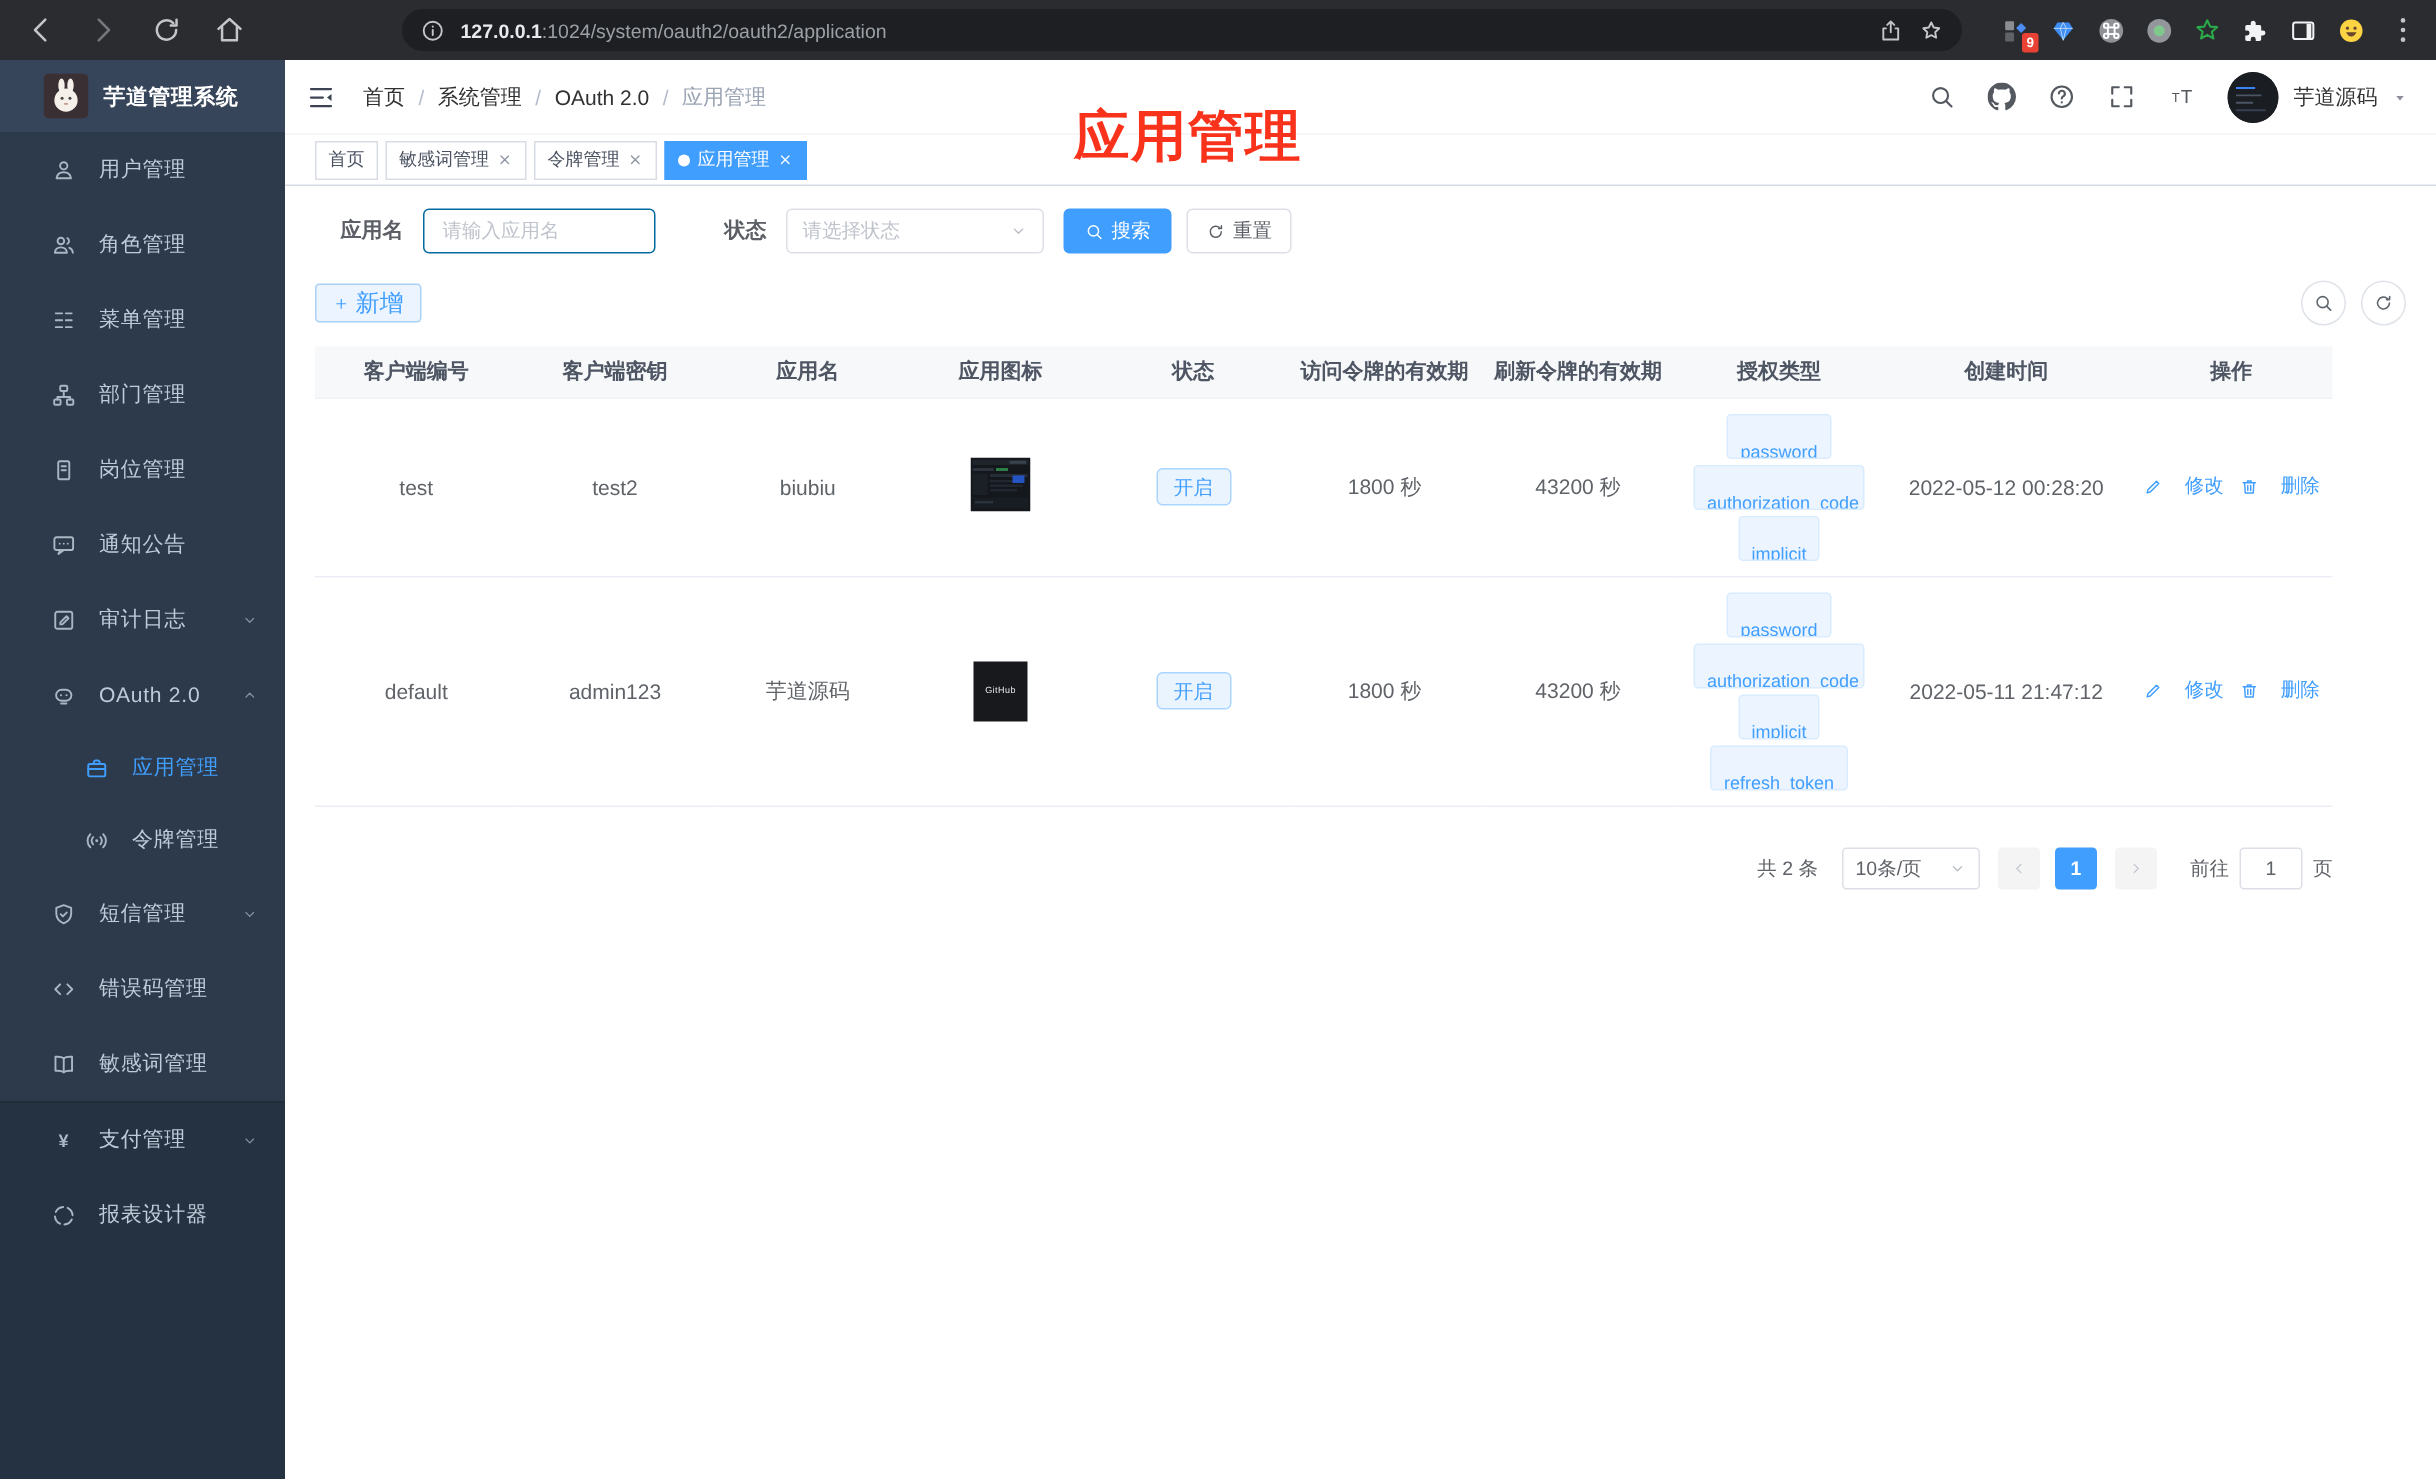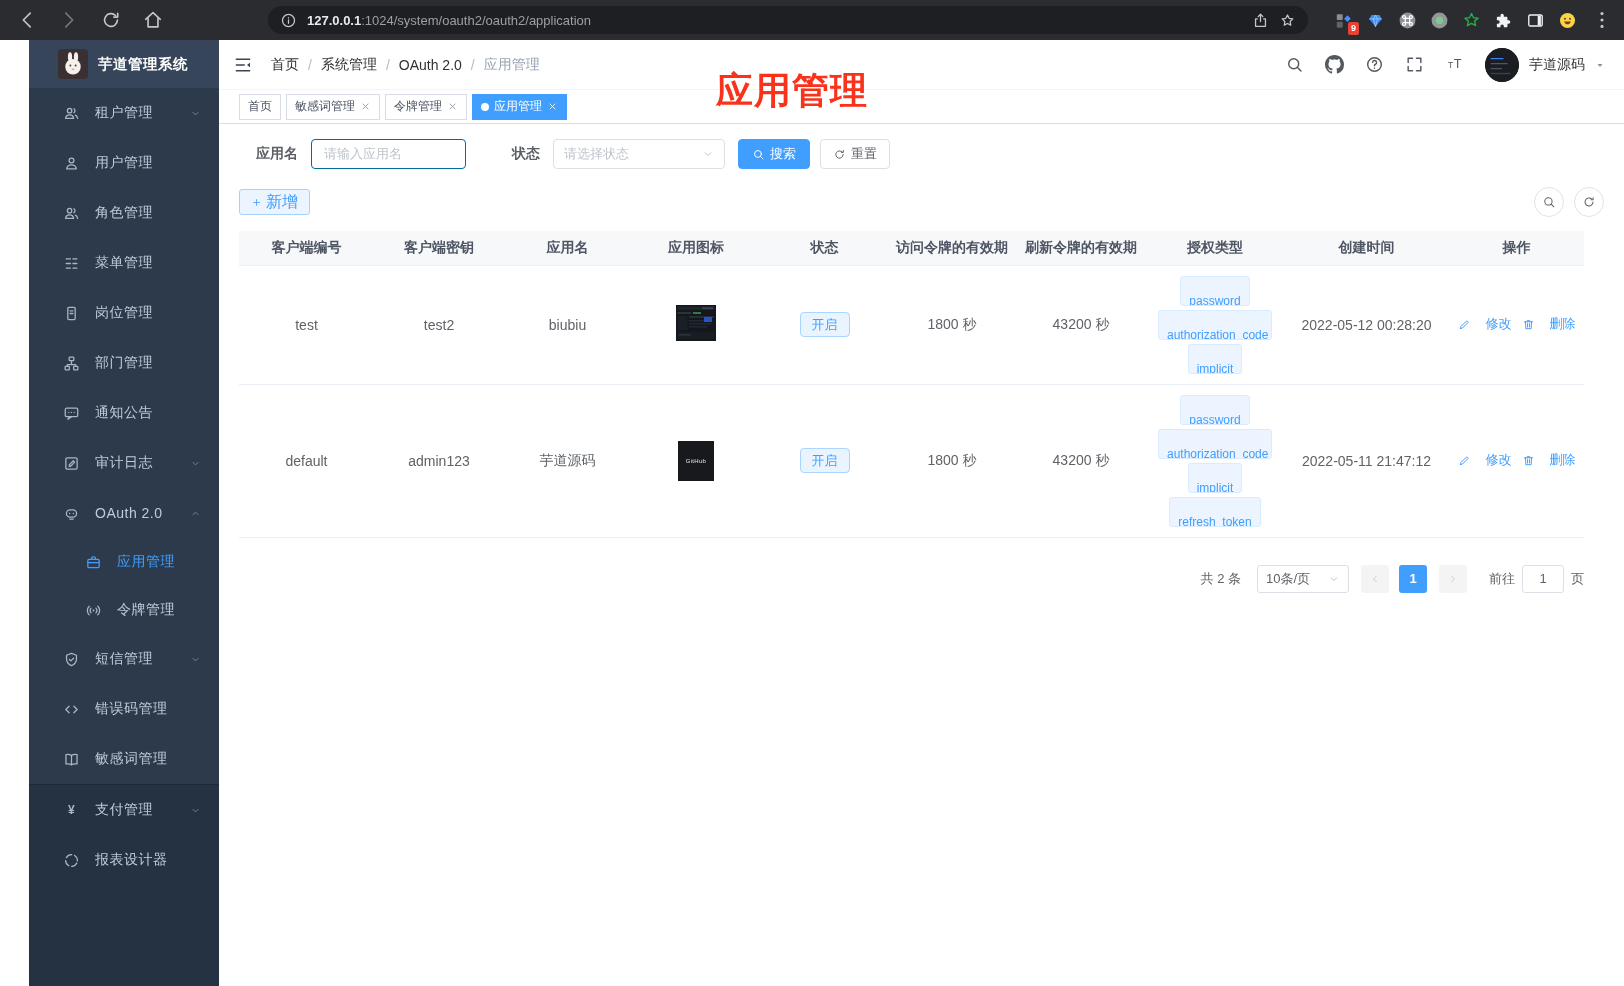--- a/index.html
+++ b/index.html
@@ -13,21 +13,21 @@
   .chrome-nav{display:flex;gap:20px;margin-left:6px;}
   .url-pill{margin-left:104px;width:1040px;height:28px;border-radius:14px;background:#1d1f22;display:flex;align-items:center;padding:0 12px;gap:10px;}
   .url-text{font-size:13px;color:#e8eaed;white-space:nowrap;flex:1;overflow:hidden;}
   .url-text .rest{color:#9aa0a6;}
   .ext-row{display:flex;gap:13px;margin-left:26px;align-items:center;}
   .ext-row .cic{width:19px;height:19px;}
   .ext-badged{position:relative;}
   .ext-badge{position:absolute;right:-6px;bottom:-5px;background:#e94235;color:#fff;font-size:9px;line-height:11px;padding:1px 3px;border-radius:2px;font-weight:bold;}
   .chrome-dots{margin-left:14px;}
   
-  .viewport{display:flex;height:946px;margin-left:29px;}
+  .viewport{display:flex;height:946px;}
   .sidebar{width:190px;flex:0 0 190px;background:#2c3a4b;display:flex;flex-direction:column;}
   .logo{height:48px;background:#36455a;display:flex;align-items:center;padding-left:29px;gap:10px;flex:0 0 48px;}
   .logo-img{width:30px;height:30px;display:inline-flex;}
   .logo-title{color:#fff;font-size:14.5px;font-weight:bold;letter-spacing:.5px;}
   .menu-item{height:50px;display:flex;align-items:center;padding-left:34px;position:relative;color:#bfcbd9;font-size:14px;cursor:pointer;letter-spacing:.5px;}
   .mi-icon{width:17px;height:17px;margin-right:15px;color:#a9b6c3;display:inline-flex;flex:0 0 17px;}
   .mi-chev{position:absolute;right:18px;width:11px;height:11px;color:#8391a5;display:inline-flex;}
   .menu-item.child{height:48px;padding-left:56px;}
   .menu-item.active,.menu-item.active .mi-icon{color:#409eff;}
   .menu-bottom{background:#243241;flex:1;border-top:1px solid #1e2a38;}
@@ -223,80 +223,65 @@
             <circle cx="12" cy="14.2" r="6.2" fill="#f5f0ea"></circle>
             <circle cx="9.9" cy="13.2" r=".8" fill="#444"></circle>
             <circle cx="14.1" cy="13.2" r=".8" fill="#444"></circle>
             <path d="M11 16.2h2" stroke="#c89888" stroke-width=".9"></path>
           </svg>
         </span>
       <span class="logo-title">芋道管理系统</span>
     </div>
     <nav id="menu-main">
         <div class="menu-item">
+          <span class="mi-icon" data-icon="user">
+            <svg viewBox="0 0 24 24" fill="none" stroke="currentColor" stroke-width="1.8" stroke-linecap="round" stroke-linejoin="round">
+              <circle cx="12" cy="7.8" r="3.4"></circle>
+              <path d="M5.2 19.6c.5-3.8 3.3-5.7 6.8-5.7s6.3 1.9 6.8 5.7z"></path>
+            </svg>
+          </span>
+          <span class="mi-label">用户管理</span>
+        </div>
+        <div class="menu-item">
           <span class="mi-icon" data-icon="users">
             <svg viewBox="0 0 24 24" fill="none" stroke="currentColor" stroke-width="1.8" stroke-linecap="round" stroke-linejoin="round">
               <circle cx="9.3" cy="8" r="3.1"></circle>
               <path d="M3.6 19c.4-3.3 2.8-5 5.7-5s5.3 1.7 5.7 5z"></path>
               <path d="M15.4 5.3a3.1 3.1 0 0 1 0 5.4M17.3 14.4c2 .7 3 2.2 3.3 4.6"></path>
             </svg>
           </span>
-          <span class="mi-label">租户管理</span>
-          <span class="mi-chev" data-icon="chev-down">
-            <svg viewBox="0 0 24 24" fill="none" stroke="currentColor" stroke-width="1.8" stroke-linecap="round" stroke-linejoin="round">
-              <path d="M6.5 9.5L12 15l5.5-5.5"></path>
-            </svg>
-          </span>
-        </div>
-        <div class="menu-item">
-          <span class="mi-icon" data-icon="user">
-            <svg viewBox="0 0 24 24" fill="none" stroke="currentColor" stroke-width="1.8" stroke-linecap="round" stroke-linejoin="round">
-              <circle cx="12" cy="7.8" r="3.4"></circle>
-              <path d="M5.2 19.6c.5-3.8 3.3-5.7 6.8-5.7s6.3 1.9 6.8 5.7z"></path>
-            </svg>
-          </span>
-          <span class="mi-label">用户管理</span>
-        </div>
-        <div class="menu-item">
-          <span class="mi-icon" data-icon="users">
-            <svg viewBox="0 0 24 24" fill="none" stroke="currentColor" stroke-width="1.8" stroke-linecap="round" stroke-linejoin="round">
-              <circle cx="9.3" cy="8" r="3.1"></circle>
-              <path d="M3.6 19c.4-3.3 2.8-5 5.7-5s5.3 1.7 5.7 5z"></path>
-              <path d="M15.4 5.3a3.1 3.1 0 0 1 0 5.4M17.3 14.4c2 .7 3 2.2 3.3 4.6"></path>
-            </svg>
-          </span>
           <span class="mi-label">角色管理</span>
         </div>
         <div class="menu-item">
           <span class="mi-icon" data-icon="tree">
             <svg viewBox="0 0 24 24" fill="none" stroke="currentColor" stroke-width="1.8" stroke-linecap="round" stroke-linejoin="round">
               <path d="M4.5 5.5h6M4.5 12h6M4.5 18.5h6M14 5.5h5.5M14 12h5.5M14 18.5h5.5"></path>
             </svg>
           </span>
           <span class="mi-label">菜单管理</span>
-        </div>
-        <div class="menu-item">
-          <span class="mi-icon" data-icon="idcard">
-            <svg viewBox="0 0 24 24" fill="none" stroke="currentColor" stroke-width="1.8" stroke-linecap="round" stroke-linejoin="round">
-              <rect x="6.8" y="3.5" width="10.4" height="17" rx="1.5"></rect>
-              <path d="M10 8.2h4M10 12h4"></path>
-            </svg>
-          </span>
-          <span class="mi-label">岗位管理</span>
         </div>
         <div class="menu-item">
           <span class="mi-icon" data-icon="org">
             <svg viewBox="0 0 24 24" fill="none" stroke="currentColor" stroke-width="1.8" stroke-linecap="round" stroke-linejoin="round">
               <rect x="8.7" y="3" width="6.6" height="5" rx="1"></rect>
               <rect x="3" y="16" width="6" height="5" rx="1"></rect>
               <rect x="15" y="16" width="6" height="5" rx="1"></rect>
               <path d="M12 8v3.5M6 16v-2.3h12V16M12 11.5v2.2"></path>
             </svg>
           </span>
           <span class="mi-label">部门管理</span>
+        </div>
+        <div class="menu-item">
+          <span class="mi-icon" data-icon="idcard">
+            <svg viewBox="0 0 24 24" fill="none" stroke="currentColor" stroke-width="1.8" stroke-linecap="round" stroke-linejoin="round">
+              <rect x="6.8" y="3.5" width="10.4" height="17" rx="1.5"></rect>
+              <path d="M10 8.2h4M10 12h4"></path>
+            </svg>
+          </span>
+          <span class="mi-label">岗位管理</span>
         </div>
         <div class="menu-item">
           <span class="mi-icon" data-icon="message">
             <svg viewBox="0 0 24 24" fill="none" stroke="currentColor" stroke-width="1.8" stroke-linecap="round" stroke-linejoin="round">
               <rect x="3.2" y="4.5" width="17.6" height="12" rx="2"></rect>
               <path d="M8.8 16.5L7 20.2l5.2-3.7"></path>
               <circle cx="8.2" cy="10.5" r=".9" fill="currentColor" stroke="none"></circle>
               <circle cx="12" cy="10.5" r=".9" fill="currentColor" stroke="none"></circle>
               <circle cx="15.8" cy="10.5" r=".9" fill="currentColor" stroke="none"></circle>
             </svg>

